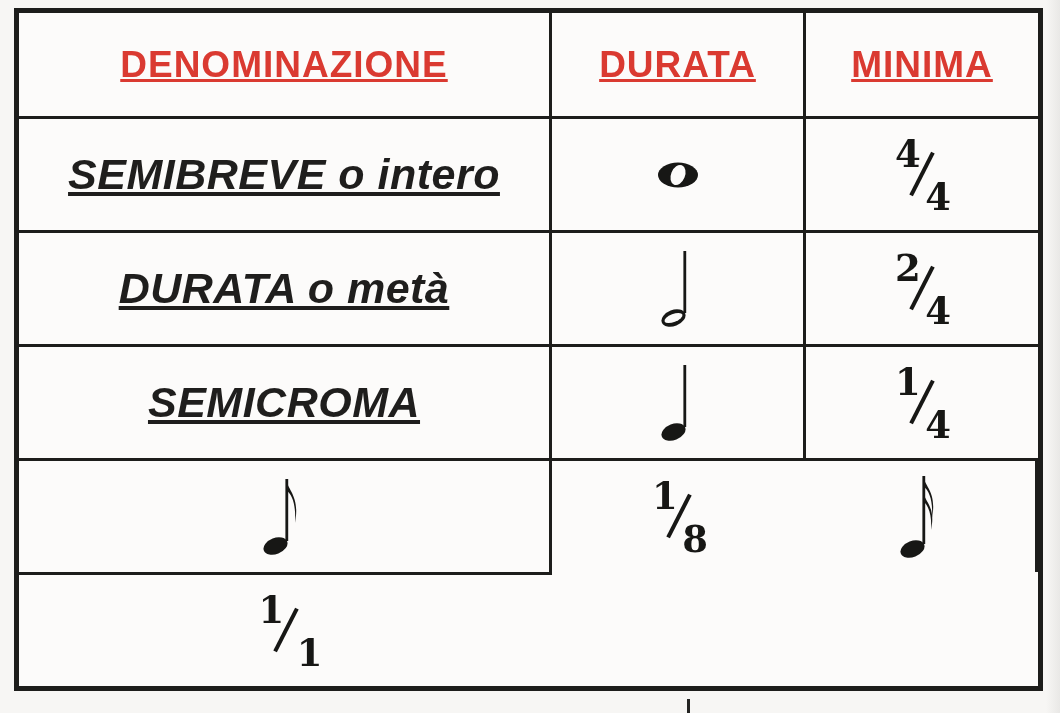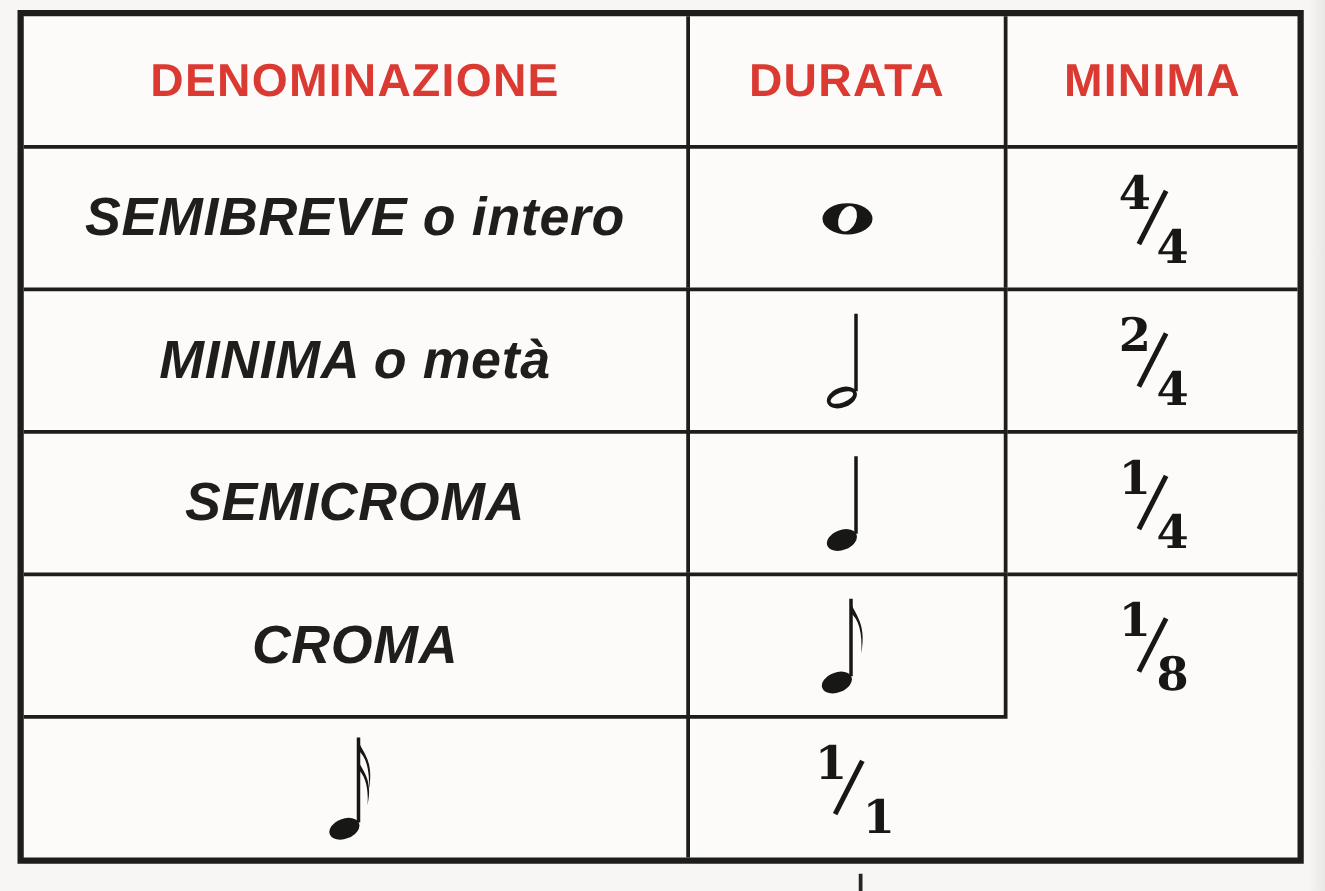--- a/index.html
+++ b/index.html
@@ -9,21 +9,21 @@
 
   .note-table{
     position:absolute;left:14px;top:8px;width:1029px;height:683px;
     box-sizing:border-box;border:5px solid #1d1d1b;background:#fcfbfa;
     display:grid;
     grid-template-columns:533px 254px 1fr;
     grid-template-rows:103px repeat(5,1fr);
   }
   .cell{
     box-sizing:border-box;display:flex;align-items:center;justify-content:center;
-    border-color:#1d1d1b;border-style:solid;border-width:0;
+    border-color:#1d1d1b;border-style:solid;border-width:0;text-decoration:underline;
   }
   .cell.c0,.cell.c1{border-right-width:3px;}
   .cell.rline{border-top-width:3px;}
 
   .hdr{color:#da3a31;font-weight:bold;font-size:37px;letter-spacing:1px;}
   .rowname{color:#1f1e1d;font-weight:bold;font-style:italic;font-size:43px;letter-spacing:.5px;}
 
   
   .frac{position:relative;width:62px;height:66px;}
   .frac .num,.frac .den{
@@ -62,21 +62,21 @@
       </svg>
     </div>
     <div class="cell c2 rline">
       <div class="frac">
         <span class="num">4</span>
         <span class="slash"></span>
         <span class="den">4</span>
       </div>
     </div>
 
-    <div class="cell c0 rline rowname">MINIMA o metà</div>
+    <div class="cell c0 rline rowname">DURATA o metà</div>
     <div class="cell c1 rline">
       <svg class="note-svg" width="36" height="84" viewBox="0 0 36 84">
         <rect x="23.4" y="4" width="2.8" height="62" fill="#171715"></rect>
         <ellipse cx="13.5" cy="71" rx="12.5" ry="8" fill="#171715" transform="rotate(-21 13.5 71)"></ellipse>
         <ellipse cx="13.5" cy="71" rx="9.5" ry="4" fill="#fcfbfa" transform="rotate(-21 13.5 71)"></ellipse>
       </svg>
     </div>
     <div class="cell c2 rline">
       <div class="frac">
         <span class="num">2</span>
@@ -93,21 +93,20 @@
       </svg>
     </div>
     <div class="cell c2 rline">
       <div class="frac">
         <span class="num">1</span>
         <span class="slash"></span>
         <span class="den">4</span>
       </div>
     </div>
 
-    <div class="cell c0 rline rowname">CROMA</div>
     <div class="cell c1 rline">
       <svg class="note-svg" width="44" height="84" viewBox="0 0 44 84">
         <rect x="23.4" y="4" width="2.8" height="62" fill="#171715"></rect>
         <ellipse cx="13.5" cy="71" rx="12.5" ry="8" fill="#171715" transform="rotate(-21 13.5 71)"></ellipse>
         <path d="M24 4 C 26 16, 38 21, 33 48 C 34 31, 31 20, 24 15 Z" fill="#171715"></path>
       </svg>
     </div>
     <div class="cell c2 rline">
       <div class="frac">
         <span class="num">1</span>

